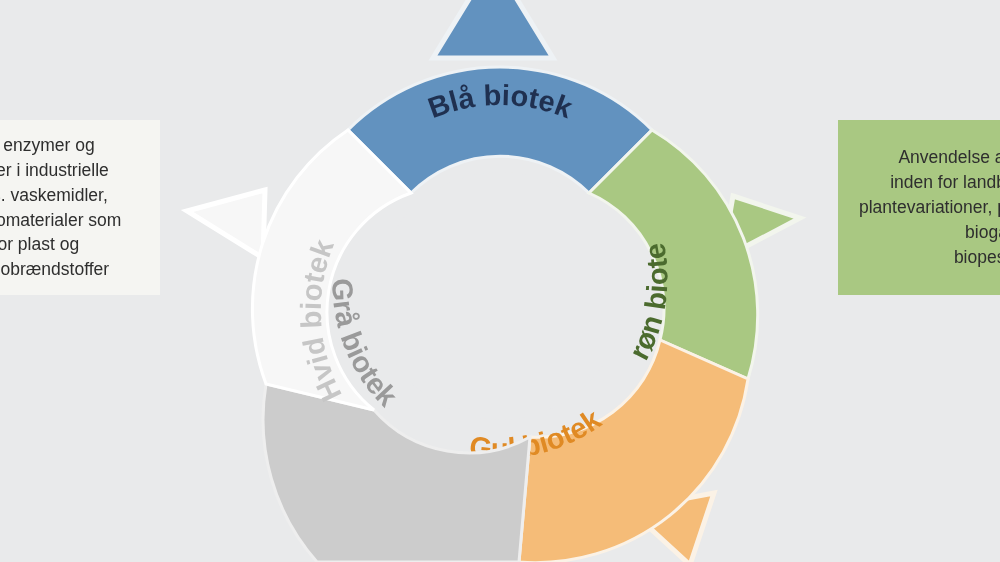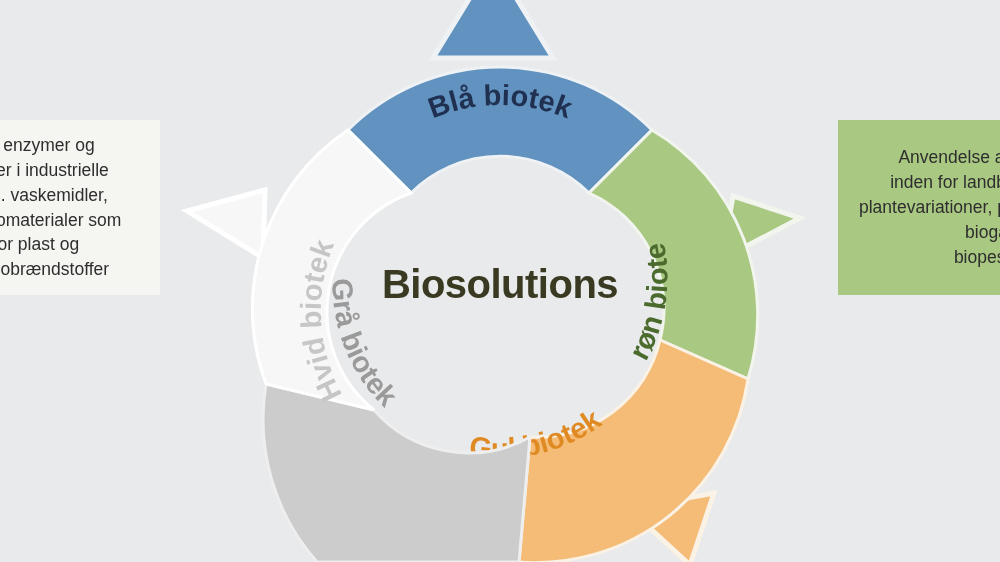--- a/index.html
+++ b/index.html
@@ -156,21 +156,20 @@
                A 126 126 0 0 0 374 410
                Z" fill="#f7f7f7" stroke="#ffffff" stroke-width="3"></path>
       <text class="seg-label" font-size="29" fill="#c6c6c6">
         <textPath href="#arc-hvid" startOffset="50%" text-anchor="middle">Hvid biotek</textPath>
       </text>
     </g>
 
     <circle cx="500" cy="296" r="124" fill="#e9eaeb"></circle>
   </svg>
 
-  <div id="center-title">Biosolutions</div>
 
   <div class="callout" id="callout-white">Produktion af enzymer og mikroorganismer i industrielle processer f.eks. vaskemidler,
 nye former for biomaterialer som erstatning for plast og
 produktion af biobrændstoffer</div>
 
   <div class="callout" id="callout-green">Anvendelse af bioteknologi
 inden for landbrug, f.eks. nye plantevariationer, produktion af foder, biogas og
 biopesticider</div>
 
 </div>

